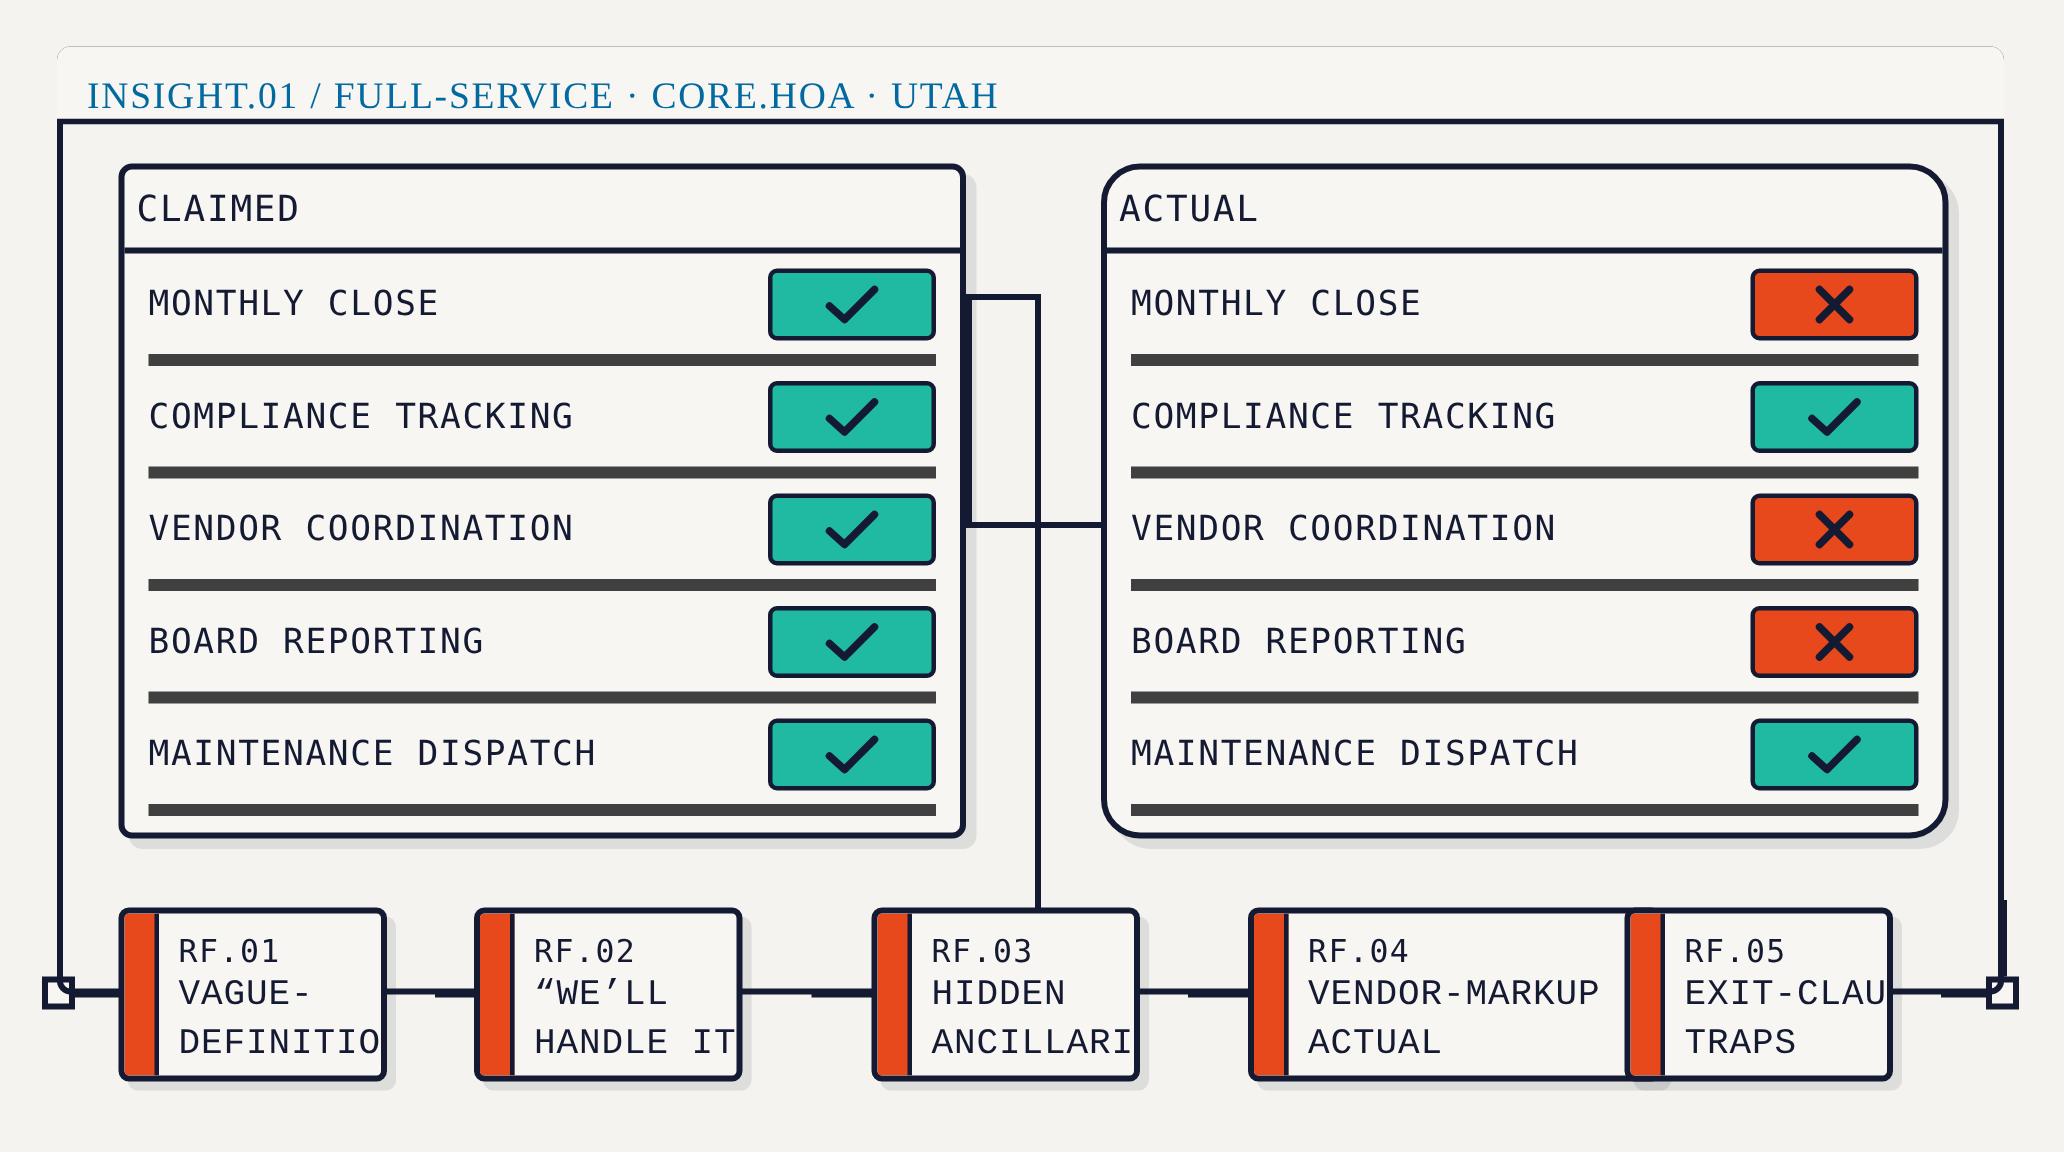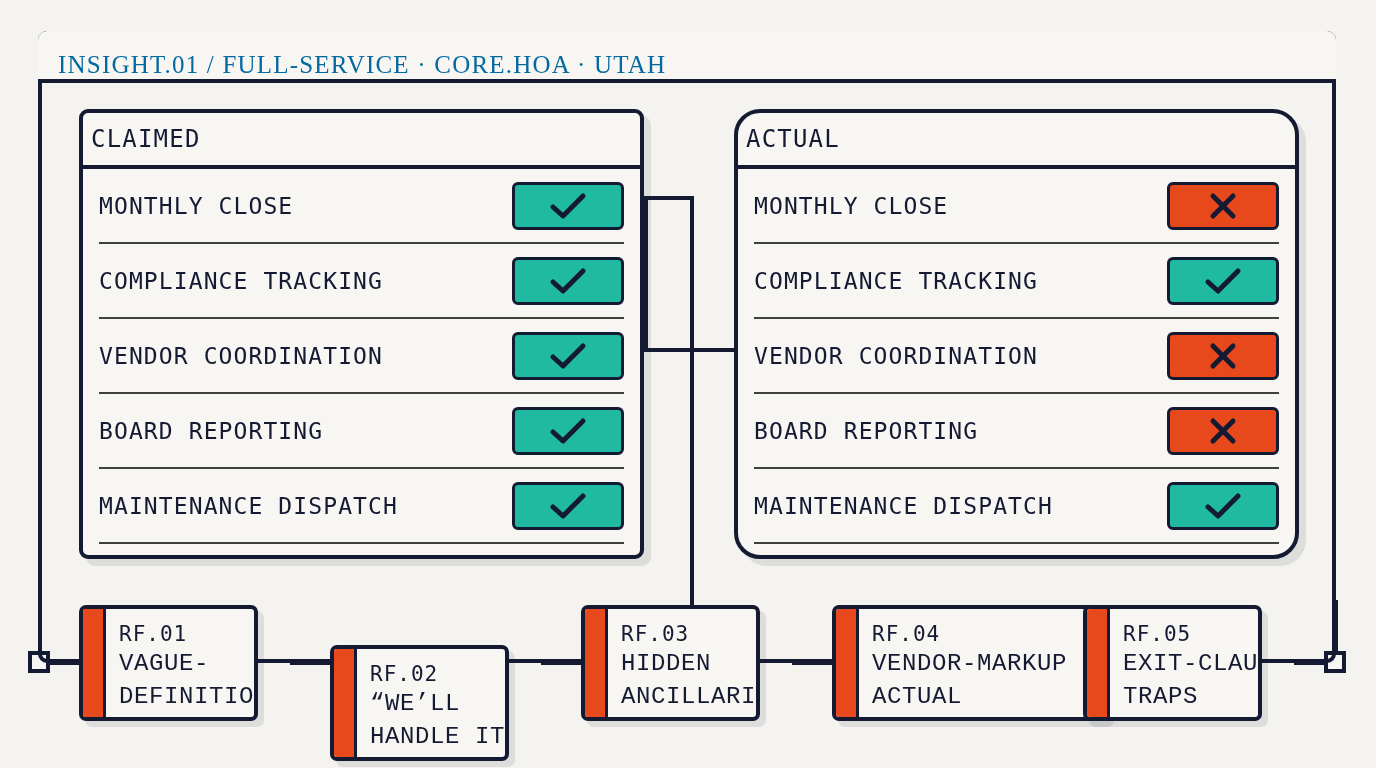--- a/index.html
+++ b/index.html
@@ -84,21 +84,21 @@
     padding: 0 16px;
     box-sizing: border-box;
   }
 
   .row {
     position: relative;
     height: 75px;
     display: flex;
     align-items: center;
     justify-content: space-between;
-    border-bottom: 2px solid #404040;
+    border-bottom: 8px solid #404040;
     box-sizing: border-box;
     gap: 31px;
   }
   .row:first-child { border-top: none; }
 
   .row-label {
     font-size: 23px;
     letter-spacing: 1.1px;
     white-space: nowrap;
   }
@@ -312,21 +312,21 @@
 
   <div class="rf-card" style="left:79px;">
     <div class="rf-accent"></div>
     <div class="rf-text">
       <div class="rf-id">RF.01</div>
       <div class="rf-name">VAGUE-
 DEFINITIONS</div>
     </div>
   </div>
 
-  <div class="rf-card" style="left:330px;margin-top:40px;">
+  <div class="rf-card" style="left:316px;">
     <div class="rf-accent"></div>
     <div class="rf-text">
       <div class="rf-id">RF.02</div>
       <div class="rf-name">“WE’LL
 HANDLE IT”</div>
     </div>
   </div>
 
   <div class="rf-card" style="left:581px;">
     <div class="rf-accent"></div>

